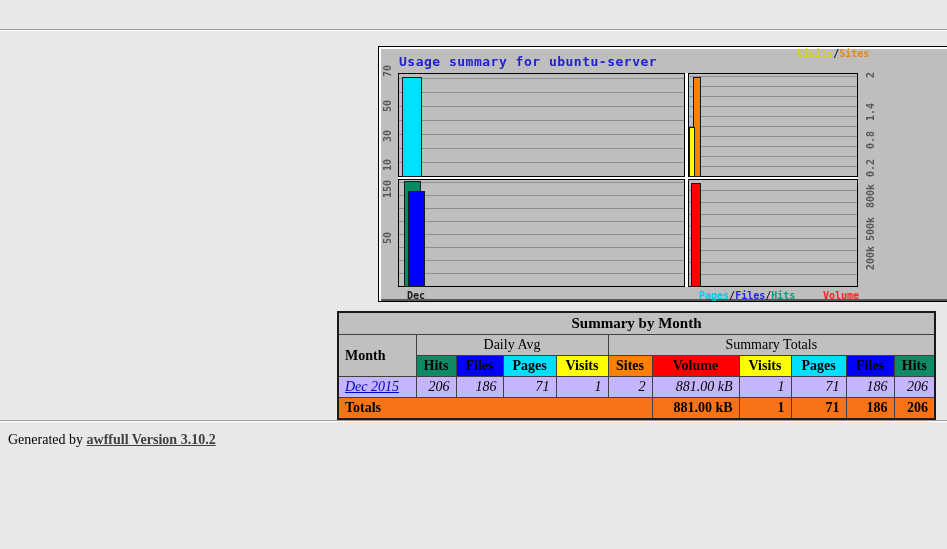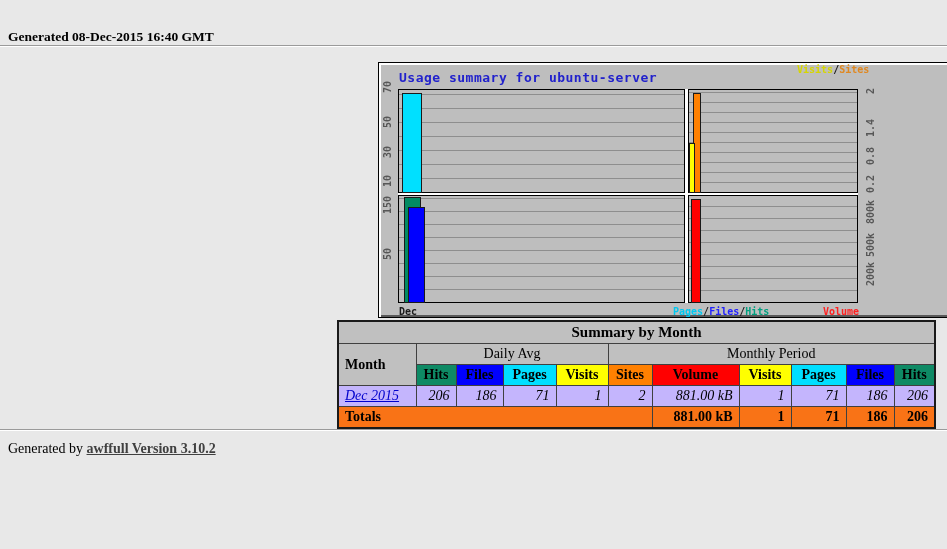--- a/index.html
+++ b/index.html
@@ -79,21 +79,21 @@
     font-size: 10px; font-weight: bold; white-space: nowrap; color: #1a1a1a;
   }
   .lg-pages { color: #00c8f0; }
   .lg-files { color: #2222ff; }
   .lg-hits  { color: #00a080; }
   .lg-volume { color: #ff2020; }
 
   
   table.summary {
     border-collapse: collapse;
-    margin: 2px 0 0 337px;
+    margin: 9px 0 0 337px;
     font-family: "Liberation Serif", serif;
     font-size: 14px;
     border: 2px solid #1a1a1a;
     table-layout: fixed;
   }
   table.summary th, table.summary td {
     border: 1px solid #404040;
     padding: 2px 6px;
     overflow: hidden; white-space: nowrap;
   }
@@ -114,21 +114,20 @@
 
   
   .footer { margin: 10px 0 0 8px; font-size: 14px; }
   a.footer-link { color: #404040; font-weight: bold; text-decoration: underline; }
 </style>
 </head>
 <body>
 
 <div class="header">
   <div class="period-block">
-    <div>Generated 08-Dec-2015 16:40 GMT</div>
   </div>
 </div>
 
 <hr class="rule rule-top">
 
 <div class="graph">
   <div class="graph-title">Usage summary for ubuntu-server</div>
 
   <div class="legend-top"><span class="lg-visits">Visits</span><span class="lg-sep">/</span><span class="lg-sites">Sites</span></div>
 
@@ -154,22 +153,22 @@
   <div class="vlab vl-l" style="top:185px">50</div>
 
   <div class="vlab vl-r" style="top:25px">2</div>
   <div class="vlab vl-r" style="top:56px">1.4</div>
   <div class="vlab vl-r" style="top:84px">0.8</div>
   <div class="vlab vl-r" style="top:112px">0.2</div>
   <div class="vlab vl-r" style="top:137px">800k</div>
   <div class="vlab vl-r" style="top:170px">500k</div>
   <div class="vlab vl-r" style="top:199px">200k</div>
 
-  <div class="blab" style="left:20px">Dec</div>
-  <div class="blab" style="left:294px"><span class="lg-pages">Pages</span><span class="lg-sep">/</span><span class="lg-files">Files</span><span class="lg-sep">/</span><span class="lg-hits">Hits</span></div>
+  <div class="blab" style="left:28px">Dec</div>
+  <div class="blab" style="left:320px"><span class="lg-pages">Pages</span><span class="lg-sep">/</span><span class="lg-files">Files</span><span class="lg-sep">/</span><span class="lg-hits">Hits</span></div>
   <div class="blab lg-volume" style="left:444px">Volume</div>
 </div>
 
 <table class="summary">
   <colgroup>
     <col style="width:78px">
       <col style="width:40px">
       <col style="width:47px">
       <col style="width:53px">
     <col style="width:52px">
@@ -180,21 +179,21 @@
       <col style="width:48px">
       <col style="width:41px">
   </colgroup>
   <tbody>
       <tr>
     <th class="t-title" colspan="11">Summary by Month</th>
   </tr>
   <tr>
     <th class="t-month-h" rowspan="2">Month</th>
     <th class="t-gray" colspan="4">Daily Avg</th>
-    <th class="t-gray" colspan="6">Monthly Period</th>
+    <th class="t-gray" colspan="6">Summary Totals</th>
   </tr>
   <tr>
     <th class="colored c-hits">Hits</th>
     <th class="colored c-files">Files</th>
     <th class="colored c-pages">Pages</th>
     <th class="colored c-visits">Visits</th>
     <th class="colored c-sites">Sites</th>
     <th class="colored c-volume">Volume</th>
     <th class="colored c-visits">Visits</th>
     <th class="colored c-pages">Pages</th>

